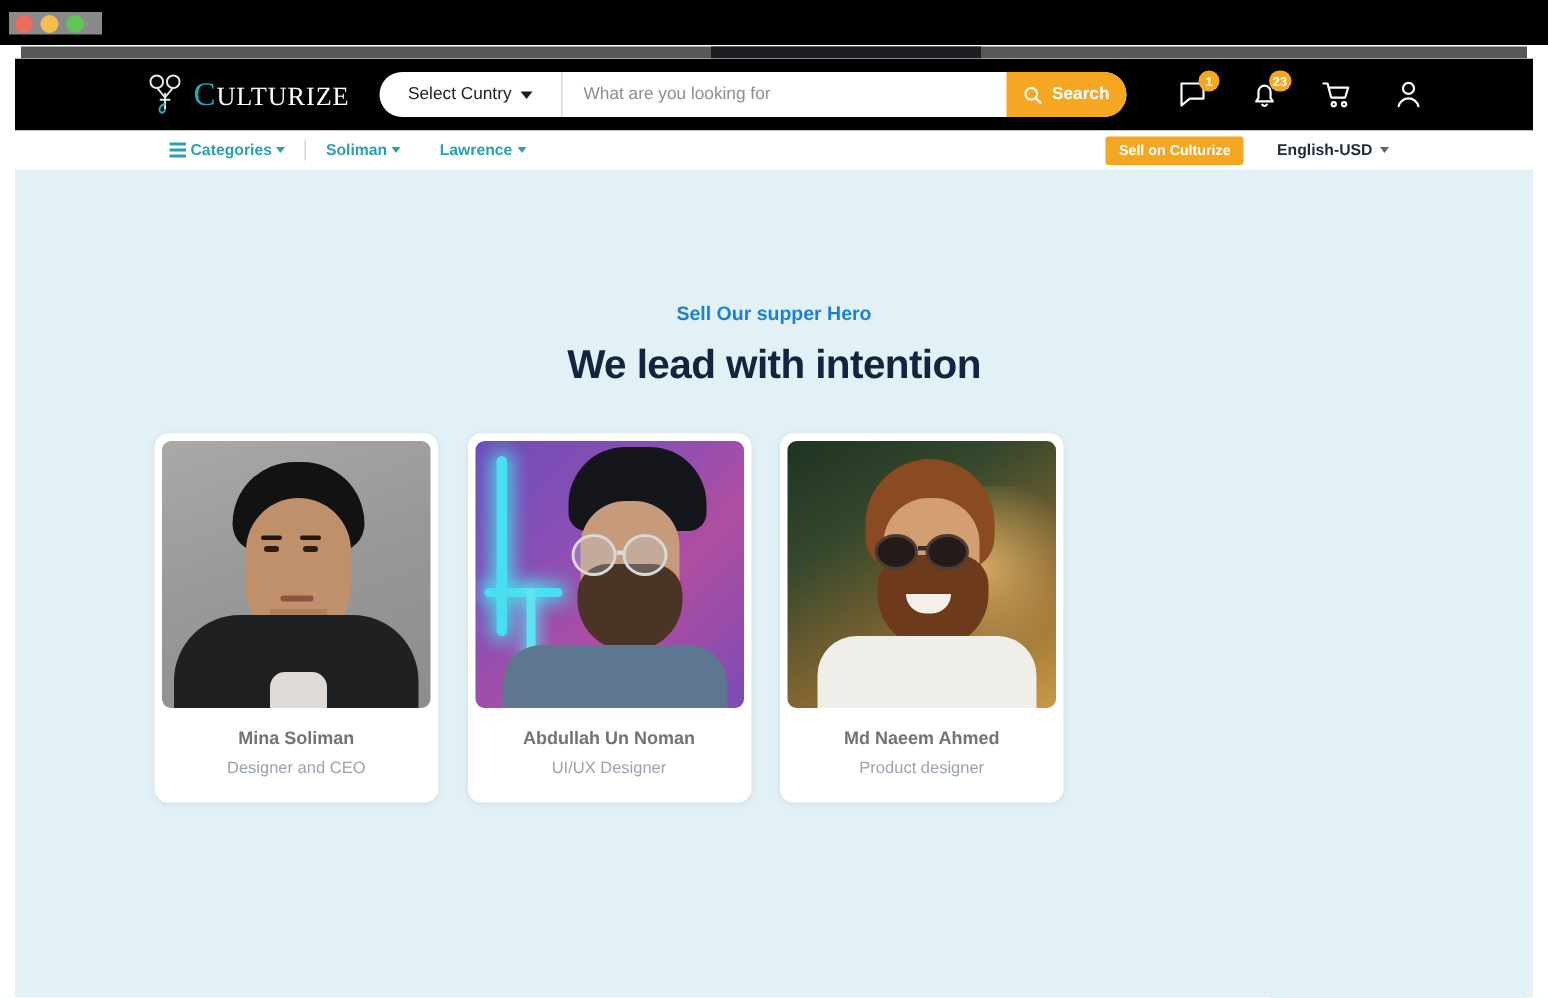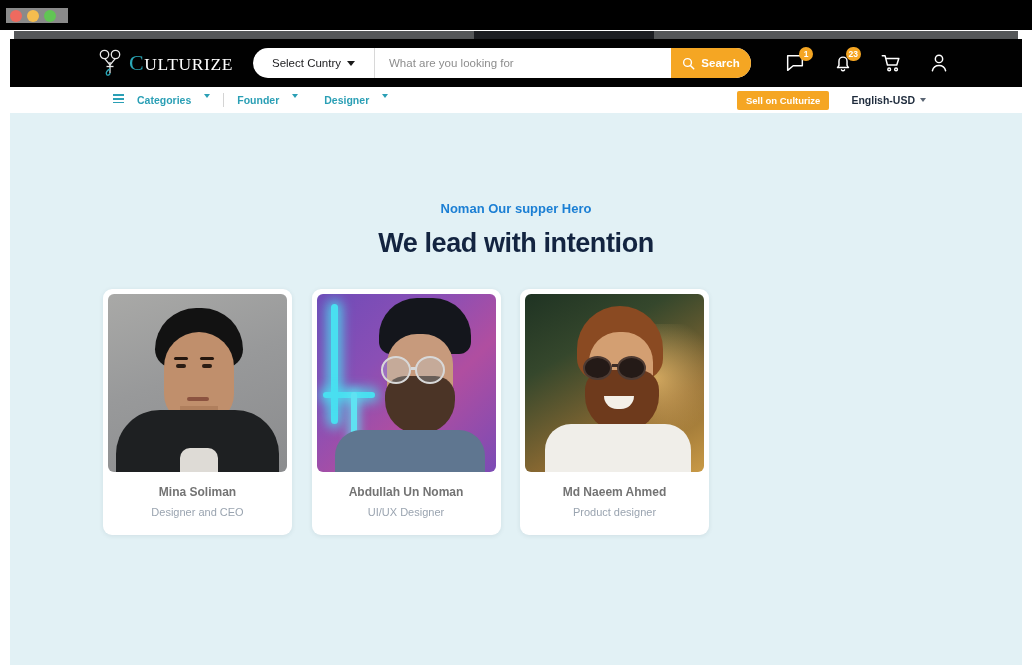--- a/index.html
+++ b/index.html
@@ -134,21 +134,21 @@
     position: relative;
     width: 1012px; height: 26px;
     background: #ffffff;
     display: flex; align-items: center;
   }
   .subnav-left {
     position: absolute; left: 90px;
     display: flex; align-items: center; gap: 0;
   }
   .nav-link {
-    display: flex; gap: 13px;
+    display: flex; align-items: center; gap: 3px;
     font-size: 10.5px; color: #2a9fb5; font-weight: 600;
     cursor: pointer; white-space: nowrap;
     padding: 0 13px;
   }
   .nav-divider { width: 1px; height: 14px; background: #d4d4d4; }
   .caret-s {
     width: 0; height: 0;
     border-left: 3.5px solid transparent;
     border-right: 3.5px solid transparent;
     border-top: 4px solid #2a9fb5;
@@ -506,43 +506,43 @@
             <i></i>
             <i></i>
           </span>
         <span>Categories</span>
         <span class="caret-s"></span>
       </div>
 
       <span class="nav-divider"></span>
 
       <div class="nav-link">
-        <span>Founder</span>
+        <span>Soliman</span>
         <span class="caret-s"></span>
       </div>
 
       <div class="nav-link">
-        <span>Designer</span>
+        <span>Lawrence</span>
         <span class="caret-s"></span>
       </div>
 
     </div>
 
     <div class="subnav-right">
       <button class="sell-btn">Sell on Culturize</button>
       <div class="lang-sel">
         <span>English-USD</span>
         <span class="caret-dk"></span>
       </div>
     </div>
   </div>
 
   <div class="hero">
 
-    <div class="hero-eyebrow">Noman Our supper Hero</div>
+    <div class="hero-eyebrow">Sell Our supper Hero</div>
     <div class="hero-title">We lead with intention</div>
 
     <div class="team-row">
 
       <div class="team-card">
         <div class="card-photo p1">
           <div class="hat"></div>
             <div class="face"></div>
           <div class="brow l"></div>
             <div class="brow r"></div>

